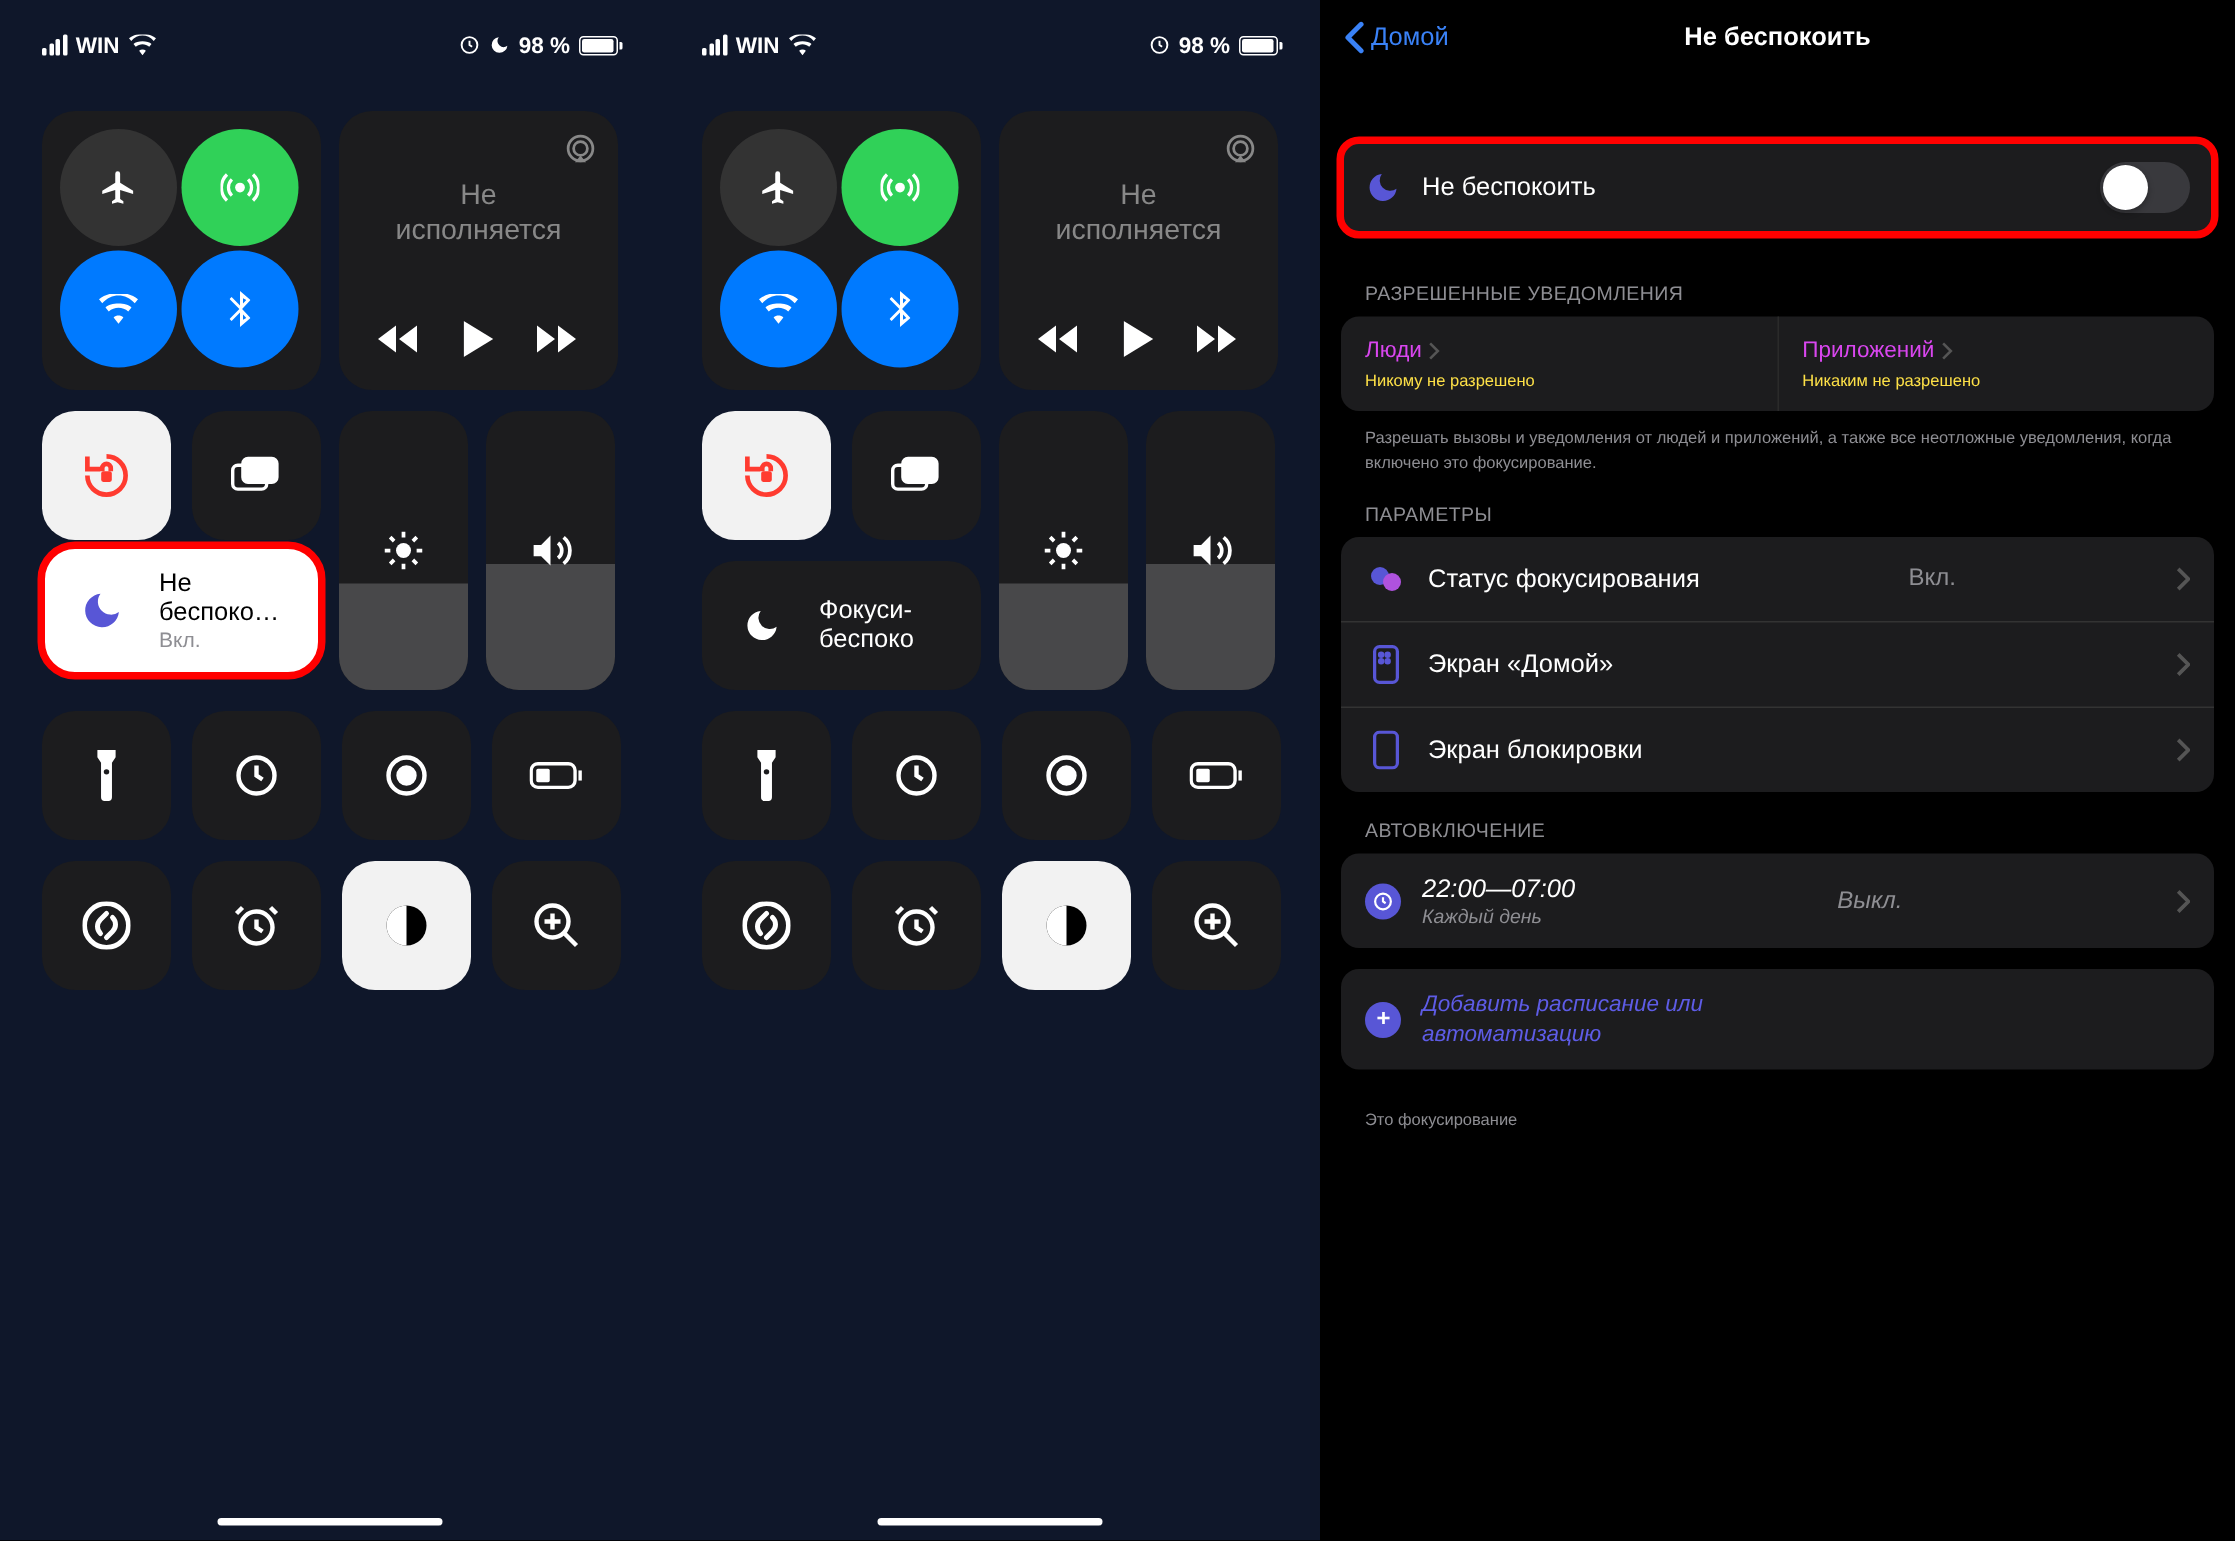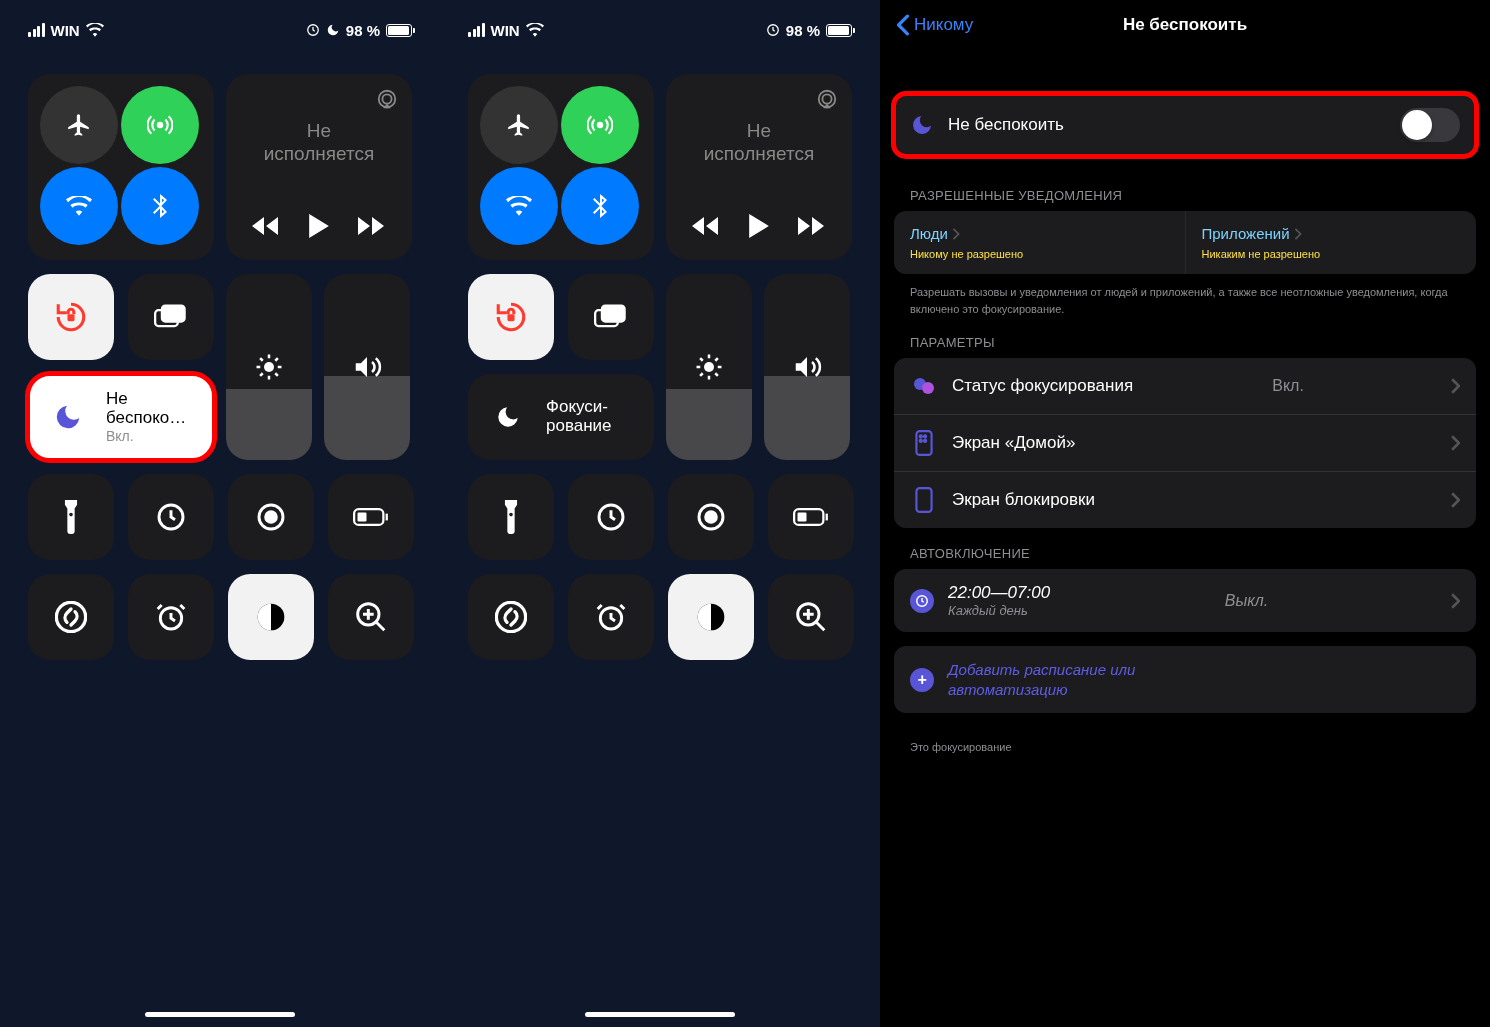--- a/index.html
+++ b/index.html
@@ -73,21 +73,21 @@
 .toggle { width:60px; height:34px; background:#39393d; border-radius:17px; position:relative; margin-left:auto; }
 .toggle .knob { width:30px; height:30px; background:#fff; border-radius:50%; position:absolute; left:2px; top:2px; box-shadow:0 2px 4px rgba(0,0,0,.3); }
 
 .dnd-cell { margin:14px; padding:0; }
 .dnd-cell .inner { display:flex; align-items:center; padding:14px 16px; }
 .moon-ic { color:#5856d6; margin-right:14px; }
 
 .allowed { margin:0 14px; background:#1c1c1e; border-radius:12px; display:flex; }
 .allowed .col { flex:1; padding:14px 16px; }
 .allowed .col + .col { border-left:1px solid #2a2a2a; }
-.allowed .hdrline { color:#7dd3fc; font-size:15px; display:flex; align-items:center; gap:4px; }
+.allowed .hdrline { color:#d946ef; font-size:15px; display:flex; align-items:center; gap:4px; }
 .allowed .sub { color:#fde047; font-size:11px; margin-top:6px; }
 
 .chev { color:#555; margin-left:auto; }
 .rowval { color:#8e8e93; margin-left:auto; margin-right:8px; }
 
 .iconbox { width:28px; height:28px; border-radius:6px; display:flex; align-items:center; justify-content:center; margin-right:14px; flex-shrink:0; }
 .clockcircle { width:24px; height:24px; border-radius:50%; background:#5856d6; display:flex; align-items:center; justify-content:center; margin-right:14px; flex-shrink:0; color:#fff; }
 .pluscircle { width:24px; height:24px; border-radius:50%; background:#5856d6; display:flex; align-items:center; justify-content:center; margin-right:14px; flex-shrink:0; color:#fff; font-weight:bold; }
 
 .sched { margin:0 14px; background:#1c1c1e; border-radius:12px; }
@@ -113,20 +113,195 @@
           <path d="M12 18l-3-3.8c1.7-1.5 4.3-1.5 6 0L12 18zm-6-7.5l-2-2.5C7 4.9 17 4.9 20 8l-2 2.5c-3.4-3-8.6-3-12 0zm-4-5L0 3C6.6-2.3 17.4-2.3 24 3l-2 2.5C16.5-1 7.5-1 2 5.5z"></path>
         </svg>
     </div>
     <div class="sb-right">
       <svg width="14" height="14" viewBox="0 0 24 24" fill="none" stroke="#fff" stroke-width="2.2">
           <circle cx="12" cy="12" r="9"></circle>
           <path d="M12 7v5l3 2"></path>
         </svg>
       <svg width="14" height="14" viewBox="0 0 24 24" fill="#fff">
           <path d="M21 12.8A9 9 0 1111.2 3a7 7 0 009.8 9.8z"></path>
+        </svg>
+      <span>98 %</span>
+      <span class="battery">
+          <span class="battery-fill"></span>
+        </span>
+    </div>
+  </div>
+
+  <div class="cc">
+    <div class="row">
+      <div class="tile conn">
+        <div class="cbtn dark">
+            <svg width="26" height="26" viewBox="0 0 24 24" fill="#fff">
+              <path d="M21 16v-2l-8-5V3.5a1.5 1.5 0 00-3 0V9l-8 5v2l8-2.5V19l-2 1.5V22l3.5-1 3.5 1v-1.5L13 19v-5.5l8 2.5z"></path>
+            </svg>
+          </div>
+        <div class="cbtn green">
+            <svg width="26" height="26" viewBox="0 0 24 24" fill="#fff">
+              <circle cx="12" cy="12" r="3"></circle>
+              <path d="M7 7a7 7 0 000 10M17 7a7 7 0 010 10M4 4a11 11 0 000 16M20 4a11 11 0 010 16" stroke="#fff" stroke-width="2" fill="none"></path>
+            </svg>
+          </div>
+        <div class="cbtn blue">
+            <svg width="26" height="20" viewBox="0 0 24 18" fill="#fff">
+              <path d="M12 18l-3-3.8c1.7-1.5 4.3-1.5 6 0L12 18zm-6-7.5l-2-2.5C7 4.9 17 4.9 20 8l-2 2.5c-3.4-3-8.6-3-12 0zm-4-5L0 3C6.6-2.3 17.4-2.3 24 3l-2 2.5C16.5-1 7.5-1 2 5.5z"></path>
+            </svg>
+          </div>
+        <div class="cbtn blue">
+            <svg width="14" height="26" viewBox="0 0 14 24" fill="#fff">
+              <path d="M7 0v9.6L1.4 4 0 5.4 6.6 12 0 18.6 1.4 20 7 14.4V24l7-6-5.6-6L14 6 7 0zm2 4.8L11.2 6 9 8.4V4.8zm0 14.4v-3.6l2.2 2.4L9 19.2z"></path>
+            </svg>
+          </div>
+      </div>
+      <div class="tile music">
+        <svg class="airplay" width="22" height="22" viewBox="0 0 24 24" fill="none" stroke="#888" stroke-width="2">
+            <circle cx="12" cy="12" r="9"></circle>
+            <circle cx="12" cy="12" r="5"></circle>
+            <path d="M12 17l4 5H8l4-5z" fill="#888" stroke="none"></path>
+          </svg>
+        <div class="mtxt"><span>Не</span><br><span>исполняется</span></div>
+        <div class="mctrls">
+          <svg width="28" height="20" viewBox="0 0 28 18" fill="#fff">
+              <path d="M14 9l12-9v18L14 9zm-14 0L12 0v18L0 9z"></path>
+            </svg>
+          <svg width="20" height="24" viewBox="0 0 18 22" fill="#fff">
+              <path d="M0 0l18 11L0 22V0z"></path>
+            </svg>
+          <svg width="28" height="20" viewBox="0 0 28 18" fill="#fff">
+              <path d="M0 0l12 9L0 18V0zm14 0l12 9-12 9V0z"></path>
+            </svg>
+        </div>
+      </div>
+    </div>
+
+    <div class="row row2" style="align-items:flex-start;">
+      <div style="display:flex; flex-direction:column; gap:4px;">
+        <div style="display:flex; gap:14px;">
+          <div class="sq white">
+              <svg width="34" height="34" viewBox="0 0 24 24" fill="none" stroke="#ff3b30" stroke-width="2.2">
+                <path d="M3 12a9 9 0 109-9"></path>
+                <path d="M3 3v6h6"></path>
+                <rect x="9.5" y="10" width="5" height="5" rx="1" fill="#ff3b30" stroke="none"></rect>
+                <path d="M10 10V8.5a2 2 0 014 0V10" stroke="#ff3b30"></path>
+              </svg>
+            </div>
+          <div class="sq dark">
+              <svg width="34" height="26" viewBox="0 0 30 22" fill="none" stroke="#fff" stroke-width="2">
+                <rect x="1" y="5" width="20" height="14" rx="3"></rect>
+                <rect x="7" y="1" width="20" height="14" rx="3" fill="#fff"></rect>
+              </svg>
+            </div>
+        </div>
+        <div class="focus on hl">
+          <div class="ficon">
+              <svg width="30" height="30" viewBox="0 0 24 24" fill="#5856d6">
+                <path d="M21 12.8A9 9 0 1111.2 3a7 7 0 009.8 9.8z"></path>
+              </svg>
+            </div>
+          <div>
+            <div class="flabel">Не беспоко…</div>
+            <div class="fsub">Вкл.</div>
+          </div>
+        </div>
+      </div>
+      <div class="tall">
+        <div class="fill" style="height:38%"></div>
+        <svg class="icn" width="30" height="30" viewBox="0 0 24 24" fill="#fff">
+            <circle cx="12" cy="12" r="4"></circle>
+            <g stroke="#fff" stroke-width="2">
+              <path d="M12 2v3M12 19v3M2 12h3M19 12h3M4.9 4.9l2.1 2.1M17 17l2.1 2.1M4.9 19.1L7 17M17 7l2.1-2.1"></path>
+            </g>
+          </svg>
+      </div>
+      <div class="tall">
+        <div class="fill" style="height:45%"></div>
+        <svg class="icn" width="30" height="30" viewBox="0 0 24 24" fill="#fff">
+            <path d="M3 9v6h4l5 5V4L7 9H3z"></path>
+            <path d="M16 8a5 5 0 010 8M19 5a9 9 0 010 14" stroke="#fff" stroke-width="2" fill="none"></path>
+          </svg>
+      </div>
+    </div>
+
+    <div class="row3">
+      <div class="sq dark">
+          <svg width="18" height="34" viewBox="0 0 14 28" fill="#fff">
+            <path d="M2 0h10v4l-2 3v19a2 2 0 01-2 2H6a2 2 0 01-2-2V7L2 4V0z"></path>
+            <circle cx="7" cy="12" r="1.5" fill="#1c1c1e"></circle>
+          </svg>
+        </div>
+      <div class="sq dark">
+          <svg width="32" height="32" viewBox="0 0 24 24" fill="none" stroke="#fff" stroke-width="2.2">
+            <circle cx="12" cy="12" r="9"></circle>
+            <path d="M12 7v5l3 2"></path>
+          </svg>
+        </div>
+      <div class="sq dark">
+          <svg width="32" height="32" viewBox="0 0 24 24" fill="none" stroke="#fff" stroke-width="2.2">
+            <circle cx="12" cy="12" r="9"></circle>
+            <circle cx="12" cy="12" r="4" fill="#fff"></circle>
+          </svg>
+        </div>
+      <div class="sq dark">
+          <svg width="36" height="20" viewBox="0 0 32 16" fill="none" stroke="#fff" stroke-width="2">
+            <rect x="1" y="1" width="26" height="14" rx="4"></rect>
+            <rect x="29" y="5" width="2" height="6" fill="#fff" stroke="none"></rect>
+            <rect x="4" y="4" width="8" height="8" rx="1" fill="#fff" stroke="none"></rect>
+          </svg>
+        </div>
+      <div class="sq dark">
+          <svg width="32" height="32" viewBox="0 0 24 24" fill="#fff">
+            <circle cx="12" cy="12" r="11" fill="none" stroke="#fff" stroke-width="2.5"></circle>
+            <path d="M9 16c-2-2-2-5 0-7l3-3M15 8c2 2 2 5 0 7l-3 3" stroke="#fff" stroke-width="2.5" fill="none" stroke-linecap="round"></path>
+          </svg>
+        </div>
+      <div class="sq dark">
+          <svg width="32" height="32" viewBox="0 0 24 24" fill="none" stroke="#fff" stroke-width="2.2">
+            <circle cx="12" cy="13" r="8"></circle>
+            <path d="M12 9v4l3 2M5 3L2 6M19 3l3 3"></path>
+          </svg>
+        </div>
+      <div class="sq white">
+          <svg width="32" height="32" viewBox="0 0 24 24">
+            <circle cx="12" cy="12" r="10" fill="#000"></circle>
+            <path d="M12 2a10 10 0 000 20V2z" fill="#fff"></path>
+          </svg>
+        </div>
+      <div class="sq dark">
+          <svg width="32" height="32" viewBox="0 0 24 24" fill="none" stroke="#fff" stroke-width="2.2">
+            <circle cx="10" cy="10" r="8"></circle>
+            <path d="M16 16l6 6M10 6v8M6 10h8"></path>
+          </svg>
+        </div>
+    </div>
+  </div>
+  <div class="homebar"></div>
+</div>
+
+<div class="panel" id="p2">
+  <div class="statusbar">
+    <div class="sb-left">
+      <span class="bars">
+          <span></span>
+          <span></span>
+          <span></span>
+          <span></span>
+        </span>
+      <span>WIN</span>
+      <svg width="18" height="14" viewBox="0 0 24 18" fill="#fff">
+          <path d="M12 18l-3-3.8c1.7-1.5 4.3-1.5 6 0L12 18zm-6-7.5l-2-2.5C7 4.9 17 4.9 20 8l-2 2.5c-3.4-3-8.6-3-12 0zm-4-5L0 3C6.6-2.3 17.4-2.3 24 3l-2 2.5C16.5-1 7.5-1 2 5.5z"></path>
+        </svg>
+    </div>
+    <div class="sb-right">
+      <svg width="14" height="14" viewBox="0 0 24 24" fill="none" stroke="#fff" stroke-width="2.2">
+          <circle cx="12" cy="12" r="9"></circle>
+          <path d="M12 7v5l3 2"></path>
         </svg>
       <span>98 %</span>
       <span class="battery">
           <span class="battery-fill"></span>
         </span>
     </div>
   </div>
 
   <div class="cc">
     <div class="row">
@@ -185,29 +360,28 @@
                 <path d="M10 10V8.5a2 2 0 014 0V10" stroke="#ff3b30"></path>
               </svg>
             </div>
           <div class="sq dark">
               <svg width="34" height="26" viewBox="0 0 30 22" fill="none" stroke="#fff" stroke-width="2">
                 <rect x="1" y="5" width="20" height="14" rx="3"></rect>
                 <rect x="7" y="1" width="20" height="14" rx="3" fill="#fff"></rect>
               </svg>
             </div>
         </div>
-        <div class="focus on hl">
+        <div class="focus dark">
           <div class="ficon">
-              <svg width="30" height="30" viewBox="0 0 24 24" fill="#5856d6">
+              <svg width="26" height="26" viewBox="0 0 24 24" fill="#fff">
                 <path d="M21 12.8A9 9 0 1111.2 3a7 7 0 009.8 9.8z"></path>
               </svg>
             </div>
           <div>
-            <div class="flabel">Не беспоко…</div>
-            <div class="fsub">Вкл.</div>
+            <div class="flabel"><span>Фокуси-</span><br><span>беспоко</span></div>
           </div>
         </div>
       </div>
       <div class="tall">
         <div class="fill" style="height:38%"></div>
         <svg class="icn" width="30" height="30" viewBox="0 0 24 24" fill="#fff">
             <circle cx="12" cy="12" r="4"></circle>
             <g stroke="#fff" stroke-width="2">
               <path d="M12 2v3M12 19v3M2 12h3M19 12h3M4.9 4.9l2.1 2.1M17 17l2.1 2.1M4.9 19.1L7 17M17 7l2.1-2.1"></path>
             </g>
@@ -270,201 +444,27 @@
           <svg width="32" height="32" viewBox="0 0 24 24" fill="none" stroke="#fff" stroke-width="2.2">
             <circle cx="10" cy="10" r="8"></circle>
             <path d="M16 16l6 6M10 6v8M6 10h8"></path>
           </svg>
         </div>
     </div>
   </div>
   <div class="homebar"></div>
 </div>
 
-<div class="panel" id="p2">
-  <div class="statusbar">
-    <div class="sb-left">
-      <span class="bars">
-          <span></span>
-          <span></span>
-          <span></span>
-          <span></span>
-        </span>
-      <span>WIN</span>
-      <svg width="18" height="14" viewBox="0 0 24 18" fill="#fff">
-          <path d="M12 18l-3-3.8c1.7-1.5 4.3-1.5 6 0L12 18zm-6-7.5l-2-2.5C7 4.9 17 4.9 20 8l-2 2.5c-3.4-3-8.6-3-12 0zm-4-5L0 3C6.6-2.3 17.4-2.3 24 3l-2 2.5C16.5-1 7.5-1 2 5.5z"></path>
-        </svg>
-    </div>
-    <div class="sb-right">
-      <svg width="14" height="14" viewBox="0 0 24 24" fill="none" stroke="#fff" stroke-width="2.2">
-          <circle cx="12" cy="12" r="9"></circle>
-          <path d="M12 7v5l3 2"></path>
-        </svg>
-      <span>98 %</span>
-      <span class="battery">
-          <span class="battery-fill"></span>
-        </span>
-    </div>
-  </div>
-
-  <div class="cc">
-    <div class="row">
-      <div class="tile conn">
-        <div class="cbtn dark">
-            <svg width="26" height="26" viewBox="0 0 24 24" fill="#fff">
-              <path d="M21 16v-2l-8-5V3.5a1.5 1.5 0 00-3 0V9l-8 5v2l8-2.5V19l-2 1.5V22l3.5-1 3.5 1v-1.5L13 19v-5.5l8 2.5z"></path>
-            </svg>
-          </div>
-        <div class="cbtn green">
-            <svg width="26" height="26" viewBox="0 0 24 24" fill="#fff">
-              <circle cx="12" cy="12" r="3"></circle>
-              <path d="M7 7a7 7 0 000 10M17 7a7 7 0 010 10M4 4a11 11 0 000 16M20 4a11 11 0 010 16" stroke="#fff" stroke-width="2" fill="none"></path>
-            </svg>
-          </div>
-        <div class="cbtn blue">
-            <svg width="26" height="20" viewBox="0 0 24 18" fill="#fff">
-              <path d="M12 18l-3-3.8c1.7-1.5 4.3-1.5 6 0L12 18zm-6-7.5l-2-2.5C7 4.9 17 4.9 20 8l-2 2.5c-3.4-3-8.6-3-12 0zm-4-5L0 3C6.6-2.3 17.4-2.3 24 3l-2 2.5C16.5-1 7.5-1 2 5.5z"></path>
-            </svg>
-          </div>
-        <div class="cbtn blue">
-            <svg width="14" height="26" viewBox="0 0 14 24" fill="#fff">
-              <path d="M7 0v9.6L1.4 4 0 5.4 6.6 12 0 18.6 1.4 20 7 14.4V24l7-6-5.6-6L14 6 7 0zm2 4.8L11.2 6 9 8.4V4.8zm0 14.4v-3.6l2.2 2.4L9 19.2z"></path>
-            </svg>
-          </div>
-      </div>
-      <div class="tile music">
-        <svg class="airplay" width="22" height="22" viewBox="0 0 24 24" fill="none" stroke="#888" stroke-width="2">
-            <circle cx="12" cy="12" r="9"></circle>
-            <circle cx="12" cy="12" r="5"></circle>
-            <path d="M12 17l4 5H8l4-5z" fill="#888" stroke="none"></path>
-          </svg>
-        <div class="mtxt"><span>Не</span><br><span>исполняется</span></div>
-        <div class="mctrls">
-          <svg width="28" height="20" viewBox="0 0 28 18" fill="#fff">
-              <path d="M14 9l12-9v18L14 9zm-14 0L12 0v18L0 9z"></path>
-            </svg>
-          <svg width="20" height="24" viewBox="0 0 18 22" fill="#fff">
-              <path d="M0 0l18 11L0 22V0z"></path>
-            </svg>
-          <svg width="28" height="20" viewBox="0 0 28 18" fill="#fff">
-              <path d="M0 0l12 9L0 18V0zm14 0l12 9-12 9V0z"></path>
-            </svg>
-        </div>
-      </div>
-    </div>
-
-    <div class="row row2" style="align-items:flex-start;">
-      <div style="display:flex; flex-direction:column; gap:14px;">
-        <div style="display:flex; gap:14px;">
-          <div class="sq white">
-              <svg width="34" height="34" viewBox="0 0 24 24" fill="none" stroke="#ff3b30" stroke-width="2.2">
-                <path d="M3 12a9 9 0 109-9"></path>
-                <path d="M3 3v6h6"></path>
-                <rect x="9.5" y="10" width="5" height="5" rx="1" fill="#ff3b30" stroke="none"></rect>
-                <path d="M10 10V8.5a2 2 0 014 0V10" stroke="#ff3b30"></path>
-              </svg>
-            </div>
-          <div class="sq dark">
-              <svg width="34" height="26" viewBox="0 0 30 22" fill="none" stroke="#fff" stroke-width="2">
-                <rect x="1" y="5" width="20" height="14" rx="3"></rect>
-                <rect x="7" y="1" width="20" height="14" rx="3" fill="#fff"></rect>
-              </svg>
-            </div>
-        </div>
-        <div class="focus dark">
-          <div class="ficon">
-              <svg width="26" height="26" viewBox="0 0 24 24" fill="#fff">
-                <path d="M21 12.8A9 9 0 1111.2 3a7 7 0 009.8 9.8z"></path>
-              </svg>
-            </div>
-          <div>
-            <div class="flabel"><span>Фокуси-</span><br><span>рование</span></div>
-          </div>
-        </div>
-      </div>
-      <div class="tall">
-        <div class="fill" style="height:38%"></div>
-        <svg class="icn" width="30" height="30" viewBox="0 0 24 24" fill="#fff">
-            <circle cx="12" cy="12" r="4"></circle>
-            <g stroke="#fff" stroke-width="2">
-              <path d="M12 2v3M12 19v3M2 12h3M19 12h3M4.9 4.9l2.1 2.1M17 17l2.1 2.1M4.9 19.1L7 17M17 7l2.1-2.1"></path>
-            </g>
-          </svg>
-      </div>
-      <div class="tall">
-        <div class="fill" style="height:45%"></div>
-        <svg class="icn" width="30" height="30" viewBox="0 0 24 24" fill="#fff">
-            <path d="M3 9v6h4l5 5V4L7 9H3z"></path>
-            <path d="M16 8a5 5 0 010 8M19 5a9 9 0 010 14" stroke="#fff" stroke-width="2" fill="none"></path>
-          </svg>
-      </div>
-    </div>
-
-    <div class="row3">
-      <div class="sq dark">
-          <svg width="18" height="34" viewBox="0 0 14 28" fill="#fff">
-            <path d="M2 0h10v4l-2 3v19a2 2 0 01-2 2H6a2 2 0 01-2-2V7L2 4V0z"></path>
-            <circle cx="7" cy="12" r="1.5" fill="#1c1c1e"></circle>
-          </svg>
-        </div>
-      <div class="sq dark">
-          <svg width="32" height="32" viewBox="0 0 24 24" fill="none" stroke="#fff" stroke-width="2.2">
-            <circle cx="12" cy="12" r="9"></circle>
-            <path d="M12 7v5l3 2"></path>
-          </svg>
-        </div>
-      <div class="sq dark">
-          <svg width="32" height="32" viewBox="0 0 24 24" fill="none" stroke="#fff" stroke-width="2.2">
-            <circle cx="12" cy="12" r="9"></circle>
-            <circle cx="12" cy="12" r="4" fill="#fff"></circle>
-          </svg>
-        </div>
-      <div class="sq dark">
-          <svg width="36" height="20" viewBox="0 0 32 16" fill="none" stroke="#fff" stroke-width="2">
-            <rect x="1" y="1" width="26" height="14" rx="4"></rect>
-            <rect x="29" y="5" width="2" height="6" fill="#fff" stroke="none"></rect>
-            <rect x="4" y="4" width="8" height="8" rx="1" fill="#fff" stroke="none"></rect>
-          </svg>
-        </div>
-      <div class="sq dark">
-          <svg width="32" height="32" viewBox="0 0 24 24" fill="#fff">
-            <circle cx="12" cy="12" r="11" fill="none" stroke="#fff" stroke-width="2.5"></circle>
-            <path d="M9 16c-2-2-2-5 0-7l3-3M15 8c2 2 2 5 0 7l-3 3" stroke="#fff" stroke-width="2.5" fill="none" stroke-linecap="round"></path>
-          </svg>
-        </div>
-      <div class="sq dark">
-          <svg width="32" height="32" viewBox="0 0 24 24" fill="none" stroke="#fff" stroke-width="2.2">
-            <circle cx="12" cy="13" r="8"></circle>
-            <path d="M12 9v4l3 2M5 3L2 6M19 3l3 3"></path>
-          </svg>
-        </div>
-      <div class="sq white">
-          <svg width="32" height="32" viewBox="0 0 24 24">
-            <circle cx="12" cy="12" r="10" fill="#000"></circle>
-            <path d="M12 2a10 10 0 000 20V2z" fill="#fff"></path>
-          </svg>
-        </div>
-      <div class="sq dark">
-          <svg width="32" height="32" viewBox="0 0 24 24" fill="none" stroke="#fff" stroke-width="2.2">
-            <circle cx="10" cy="10" r="8"></circle>
-            <path d="M16 16l6 6M10 6v8M6 10h8"></path>
-          </svg>
-        </div>
-    </div>
-  </div>
-  <div class="homebar"></div>
-</div>
-
 <div class="panel" id="p3">
   <div class="hdr">
     <div class="back">
       <svg width="14" height="22" viewBox="0 0 12 20" fill="none" stroke="#3a82f7" stroke-width="3" stroke-linecap="round" stroke-linejoin="round">
           <path d="M10 2L2 10l8 8"></path>
         </svg>
-      <span>Никому</span>
+      <span>Домой</span>
     </div>
     <div class="title">Не беспокоить</div>
   </div>
 
   <div style="height:30px"></div>
 
   <div class="dnd-cell hl" style="border-radius:12px;">
     <div class="inner" style="background:#1c1c1e; border-radius:12px;">
       <svg class="moon-ic" width="24" height="24" viewBox="0 0 24 24" fill="#5856d6">
           <path d="M21 12.8A9 9 0 1111.2 3a7 7 0 009.8 9.8z"></path>

